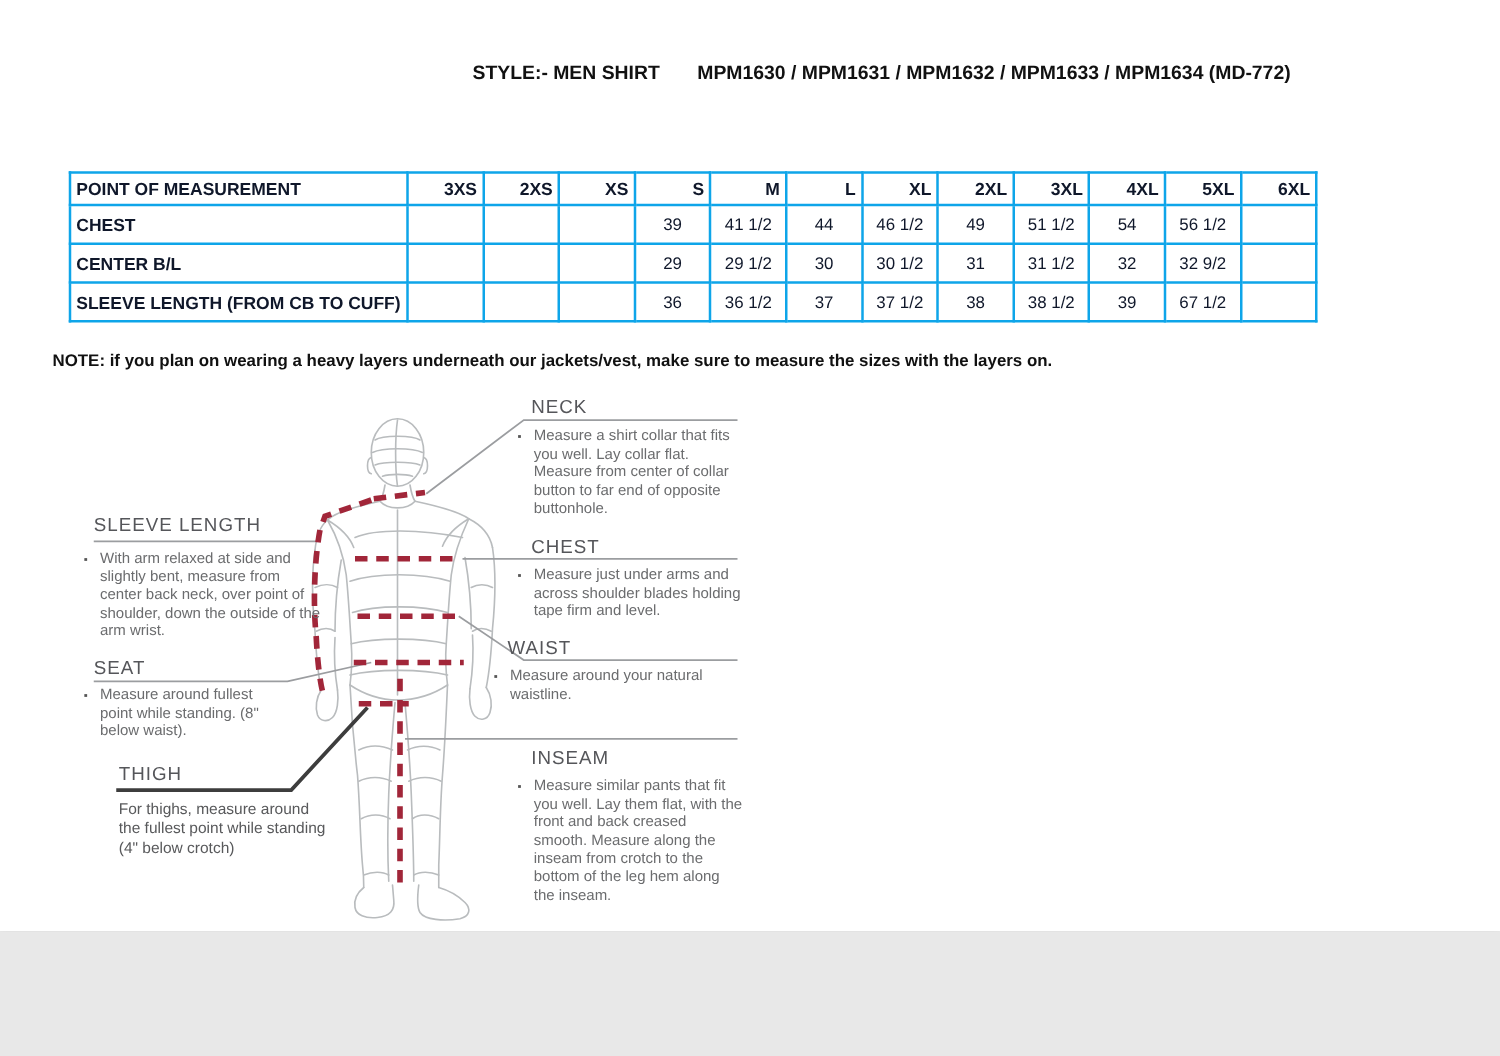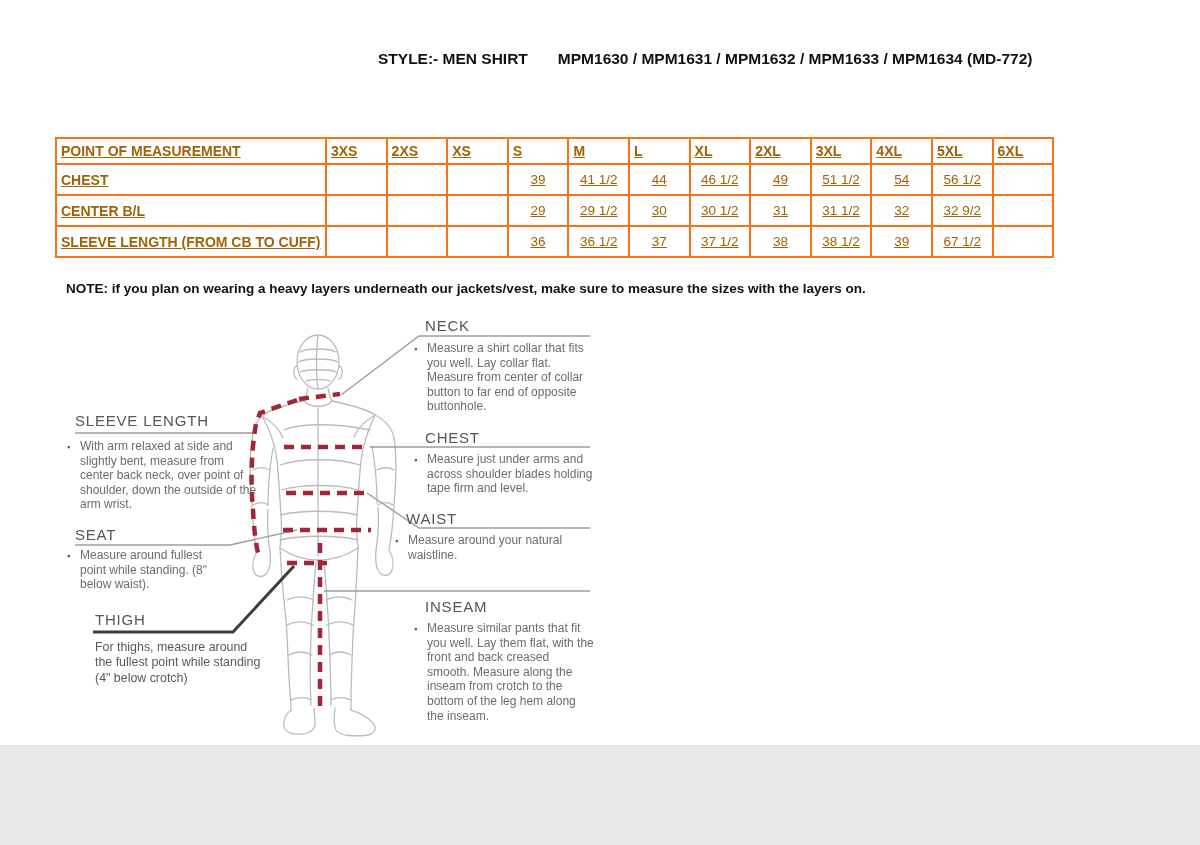--- a/index.html
+++ b/index.html
@@ -7,29 +7,29 @@
     position:relative;width:1200px;height:745px;background:#ffffff;
     font-family:"Liberation Sans","DejaVu Sans",sans-serif;overflow:hidden;
     margin:0 auto;box-shadow:0 0 6px rgba(0,0,0,.25);
   }
   
   .title-row{position:absolute;top:50px;left:378px;font-size:15.5px;font-weight:bold;color:#111;white-space:nowrap;}
   .title-row .codes{margin-left:30px;}
   
   table.size-table{position:absolute;top:137px;left:55px;width:998px;border-collapse:collapse;table-layout:fixed;}
   table.size-table th,table.size-table td{
-    border:2px solid #f97316;padding:0 4px;font-size:14px;color:#a16207;
-    white-space:nowrap;overflow:hidden;text-decoration:underline;
-  }
-  table.size-table thead th{height:24px;font-weight:bold;text-align:left;}
+    border:2px solid #0ea5e9;padding:0 4px;font-size:14px;color:#0f172a;
+    white-space:nowrap;overflow:hidden;
+  }
+  table.size-table thead th{height:24px;font-weight:bold;text-align:right;}
   table.size-table thead th.label-col,table.size-table tbody th{text-align:left;font-weight:bold;}
   table.size-table tbody th,table.size-table tbody td{height:29px;}
   table.size-table tbody td{text-align:center;font-weight:normal;font-size:13.5px;}
   
-  .note{position:absolute;top:281px;left:66px;font-size:13.5px;font-weight:bold;color:#111;}
+  .note{position:absolute;top:281px;left:42px;font-size:13.5px;font-weight:bold;color:#111;}
   
   .diagram-svg{position:absolute;top:0;left:0;pointer-events:none;}
   .guide-section{position:absolute;z-index:2;}
   .guide-heading{
     display:block;font-size:15px;letter-spacing:.8px;color:#55565a;font-weight:400;white-space:nowrap;
   }
   .guide-text{
     position:absolute;font-size:12px;line-height:14.6px;color:#6b6c6e;margin:0;
   }
   .guide-text .bullet{

